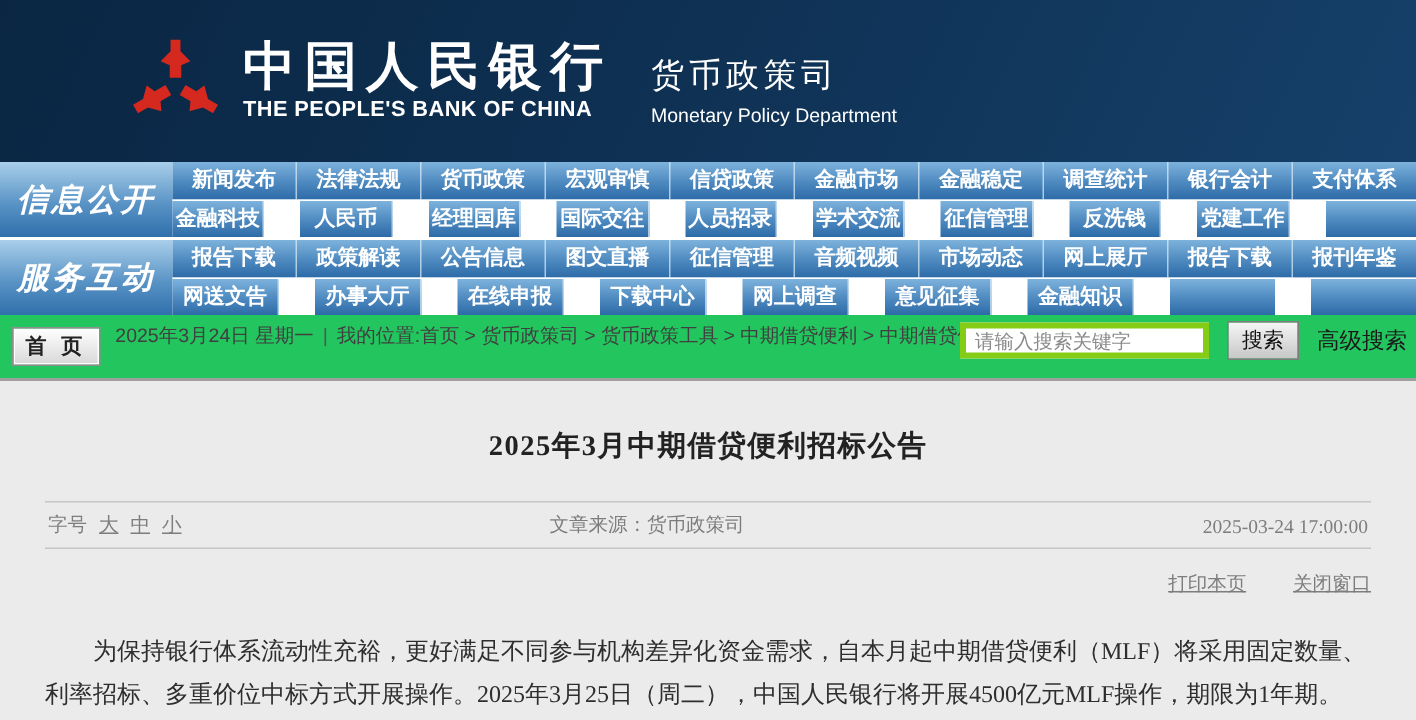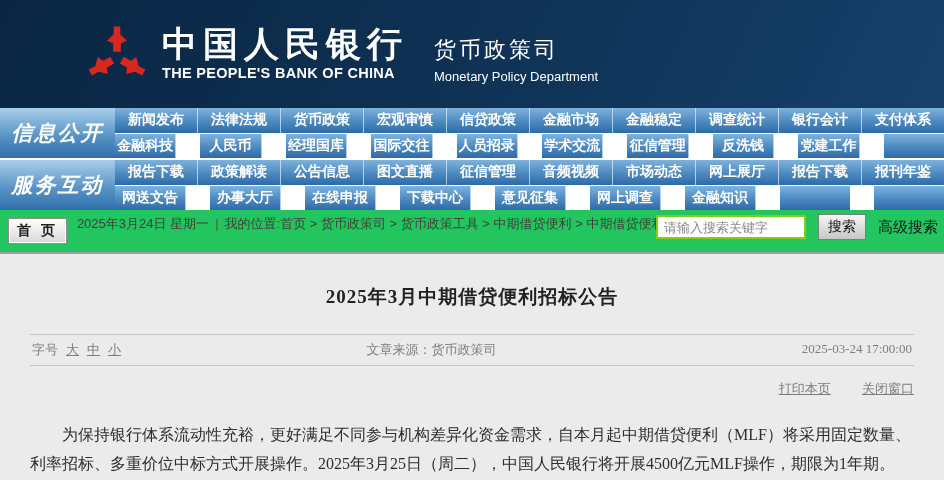--- a/index.html
+++ b/index.html
@@ -33,32 +33,32 @@
   .nav-cell.empty { cursor:default; }
 
   
   .crumbbar { height:42px; background:#22c55e; position:relative; padding:5px 8px; display:flex; align-items:flex-start; }
   .home-btn { margin-top:3px; background:linear-gradient(#ffffff,#d8d8d8); border:1px solid #8f8f8f;
               box-shadow:inset 0 0 0 1px #fff; font-weight:bold; font-size:14px; padding:3px 8px;
               color:#222; letter-spacing:3px; cursor:pointer; font-family:inherit; }
   .crumb { margin-left:10px; width:652px; font-size:13px; color:#404040; line-height:17px; }
   .crumb .sep { margin:0 6px; color:#555; }
   .searchbox { position:absolute; right:6px; top:4px; display:flex; align-items:center; }
-  .searchbox input { width:150px; height:24px; border:2px solid #84cc16; font-size:13px; padding:2px 6px; color:#333; font-family:inherit; }
+  .searchbox input { width:166px; height:24px; border:4px solid #84cc16; font-size:13px; padding:2px 6px; color:#333; font-family:inherit; }
   .searchbox input::placeholder { color:#8a8a8a; }
   .search-btn { margin-left:12px; font-size:14px; padding:3px 9px; background:linear-gradient(#f6f6f6,#c7c7c7);
                 border:1px solid #7d7d7d; color:#111; cursor:pointer; font-family:inherit;text-align:center; }
   .adv-link { margin-left:12px; font-size:15px; color:#1a1a1a; text-decoration:none; cursor:pointer; }
 
   
   .content { background:#ebebeb; border-top:2px solid #9e9e9e; height:228px;
              font-family:"Liberation Serif","DejaVu Serif",serif; }
   .article-title { text-align:center; font-size:19px; font-weight:bold; color:#222; margin:0; padding-top:30px; letter-spacing:1px; }
   .meta { margin:24px 30px 0; border-top:1px solid #c6c6c6; border-bottom:1px solid #c6c6c6;
-          display:flex; align-items:flex-start; font-size:13px; color:#7d7d7d; padding:6px 2px; }
+          display:flex; align-items:flex-end; font-size:13px; color:#7d7d7d; padding:6px 2px; }
   .meta-left { width:38%; }
   .meta-left a { color:#7d7d7d; text-decoration:underline; margin-left:8px; cursor:pointer; }
   .meta-center { width:32%; }
   .meta-right { width:30%; text-align:right; }
   .actions { margin:14px 30px 0; text-align:right; font-size:13px; }
   .actions a { color:#7d7d7d; margin-left:28px; text-decoration:underline; cursor:pointer; }
   .body-text { margin:22px 30px 0; font-size:16px; line-height:29px; color:#2e2e2e; text-indent:2em; }
 </style>
 </head>
 <body>
@@ -126,22 +126,22 @@
           <span class="nav-cell">市场动态</span>
           <span class="nav-cell">网上展厅</span>
           <span class="nav-cell">报告下载</span>
           <span class="nav-cell">报刊年鉴</span>
         </div>
       <div class="nav-row">
           <span class="nav-cell">网送文告</span>
           <span class="nav-cell">办事大厅</span>
           <span class="nav-cell">在线申报</span>
           <span class="nav-cell">下载中心</span>
+          <span class="nav-cell">网上调查</span>
           <span class="nav-cell">意见征集</span>
-          <span class="nav-cell">网上调查</span>
           <span class="nav-cell">金融知识</span>
           <span class="nav-cell empty"></span>
           <span class="nav-cell empty"></span>
         </div>
     </div>
   </nav>
 
   <div class="crumbbar">
     <button class="home-btn">首 页</button>
     <div class="crumb">

